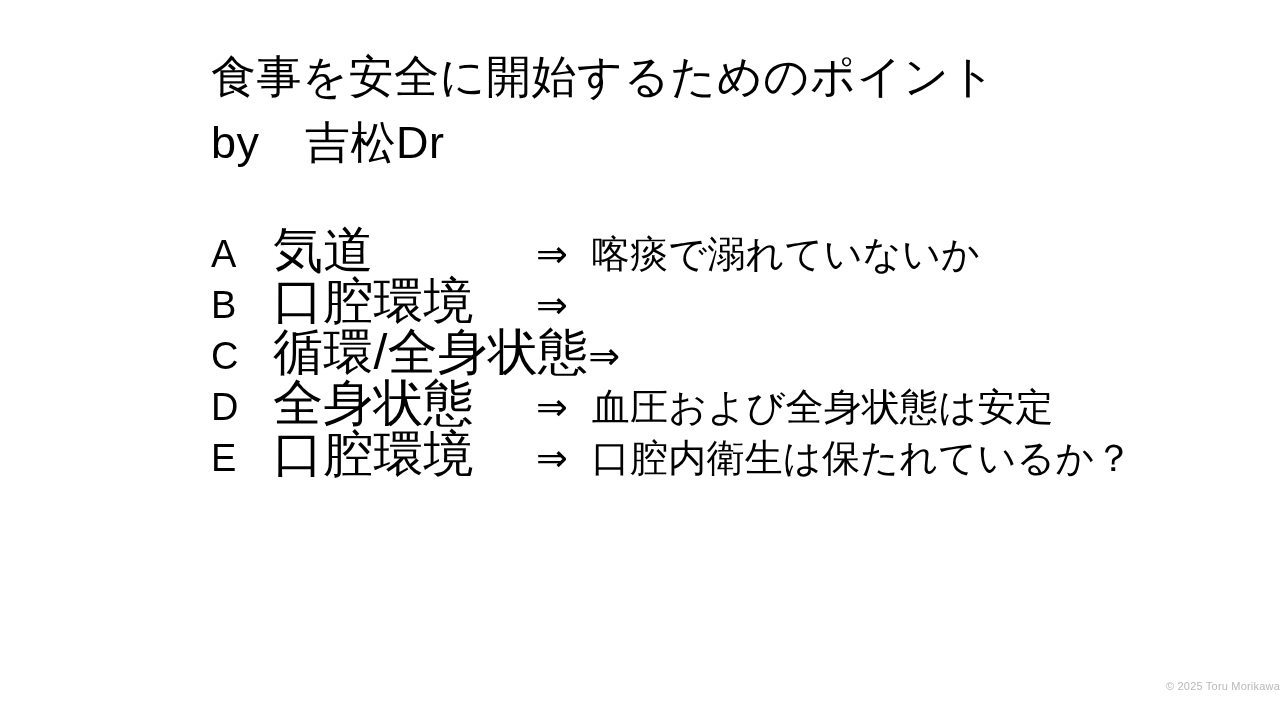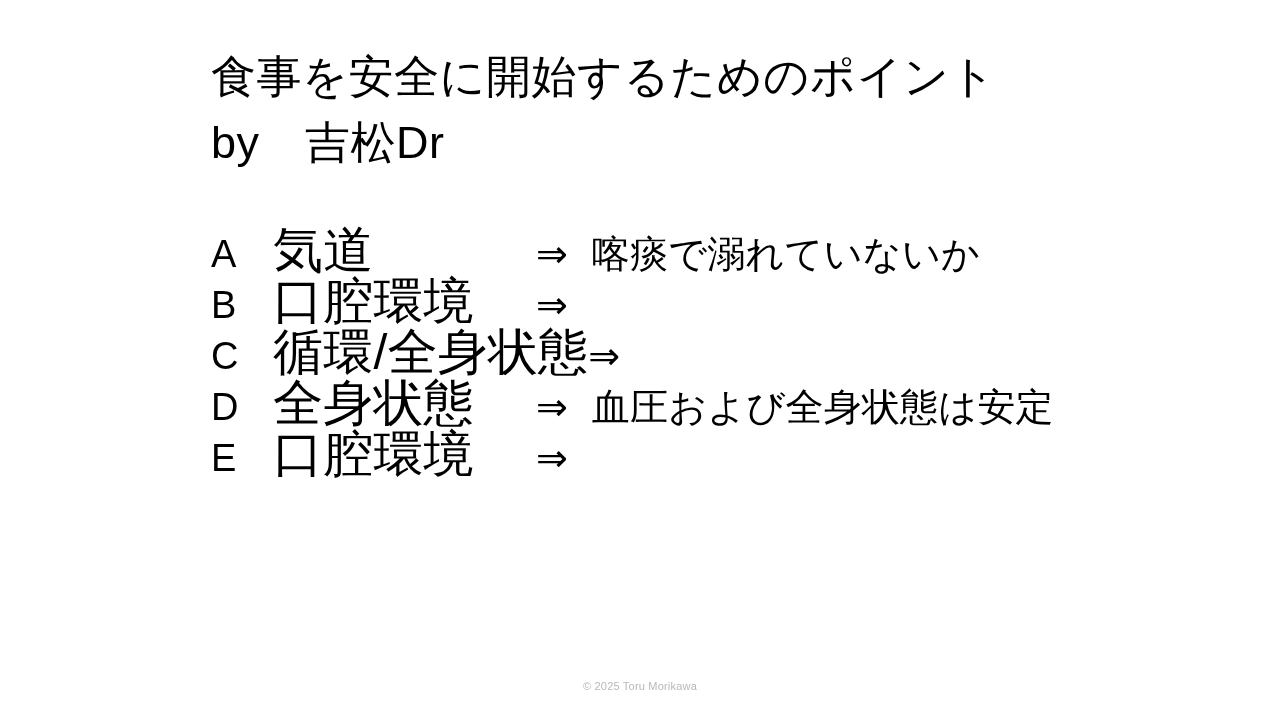--- a/index.html
+++ b/index.html
@@ -94,21 +94,21 @@
     display: flex;
     align-items: baseline;
   }
 
   
   .footer {
     position: absolute;
     left: 0;
     top: 678px;
     width: 1280px;
-    text-align: center;
+    text-align: right;
     font-size: 11px;
     line-height: 16px;
     color: #b9b9b9;
     letter-spacing: 0.2px;
   }
 </style>
 </head>
 <body>
 
 <div class="slide">
@@ -162,20 +162,21 @@
       </div>
     </div>
 
     <div class="body-row">
       <div class="row-left">
         <span class="row-letter">E</span>
         <span class="row-label">口腔環境</span>
       </div>
       <div class="row-right">
         <span class="row-arrow">⇒</span>
+        <span class="row-desc">口腔内衛生は保たれているか？</span>
       </div>
     </div>
 
   </div>
 
   <div class="footer">© 2025 Toru Morikawa</div>
 
 </div>
 
 </body></html>

